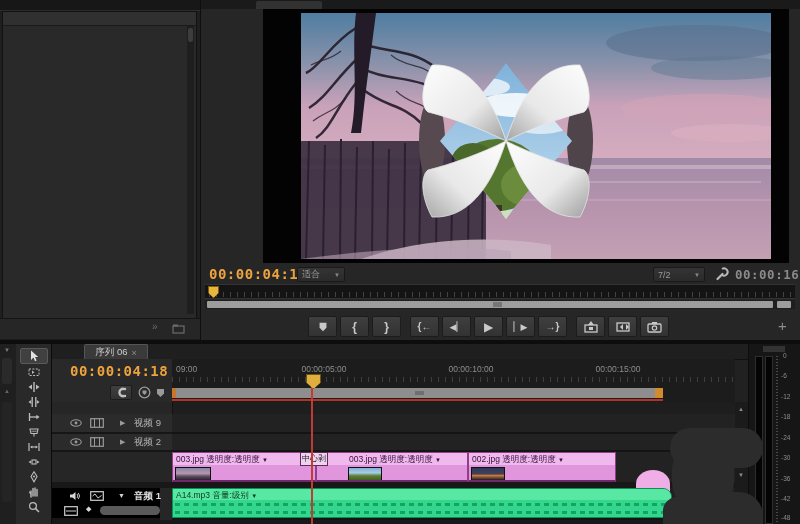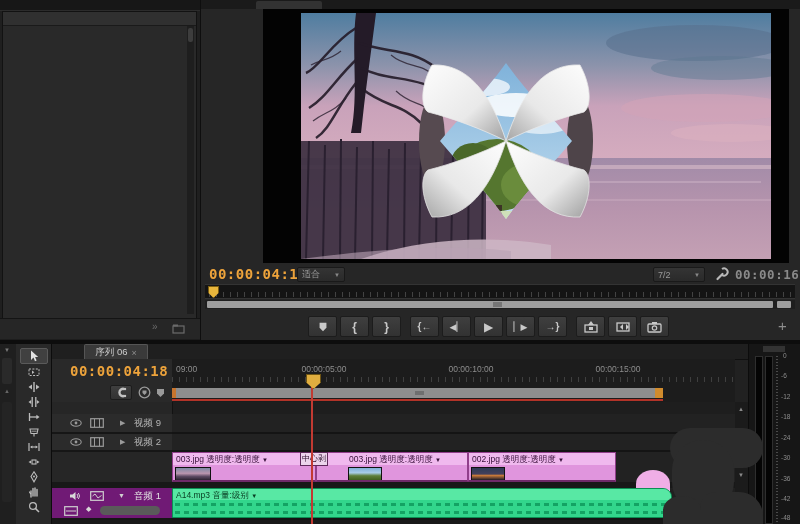--- a/index.html
+++ b/index.html
@@ -396,21 +396,21 @@
         <div class="strip"></div>
           <div class="body"></div>
         <div class="cliplab"><span>002.jpg</span>&nbsp;<span>透明度:透明度</span> <span style="font-size:6px;">▼</span></div>
         <div class="thumb" style="left:2px;width:34px;height:14px;background:linear-gradient(180deg,#2c3a55 0%,#44405c 50%,#c97a3a 62%,#1d1a28 100%);"></div>
       </div>
 
       <div class="abs" style="left:248px;top:50px;width:28px;height:14px;background:#ecd4ec;border:1px solid #5f2a5c;box-sizing:border-box;font-size:8px;color:#2c0f2c;overflow:hidden;white-space:nowrap;z-index:3;line-height:12px;padding-left:1px;">中心剥</div>
 
       <div class="abs" style="left:0;top:80px;width:683px;height:6px;background:#181818;"></div>
 
-      <div class="abs" style="left:0;top:86px;width:120px;height:30px;background:#701a75;border-bottom:2px solid #161616;">
+      <div class="abs" style="left:0;top:86px;width:108px;height:30px;background:#000000;border-bottom:2px solid #161616;font-weight:bold;">
         <svg class="abs" style="left:17px;top:3px;" width="11" height="10" viewBox="0 0 11 10">
             <polygon points="1,3.5 3.5,3.5 6.5,1 6.5,9 3.5,6.5 1,6.5" fill="#d8d8d8"></polygon>
             <path d="M8 3 a3 3 0 0 1 0 4 M9.3 2 a4.5 4.5 0 0 1 0 6" stroke="#d8d8d8" stroke-width="0.9" fill="none"></path>
           </svg>
         <svg class="abs" style="left:38px;top:3px;" width="14" height="10" viewBox="0 0 14 10">
             <rect x="0.7" y="0.7" width="12.6" height="8.6" fill="none" stroke="#d0d0d0" stroke-width="1.2"></rect>
             <path d="M2.5 5 L5 3 L8 7 L11.5 4.5" stroke="#d0d0d0" stroke-width="1" fill="none"></path>
           </svg>
         <span class="abs" style="left:66px;top:4px;font-size:7px;color:#d0d0d0;">▼</span>
         <span class="abs trklab" style="left:82px;top:2px;color:#e0e0e0;">音频 1</span>

